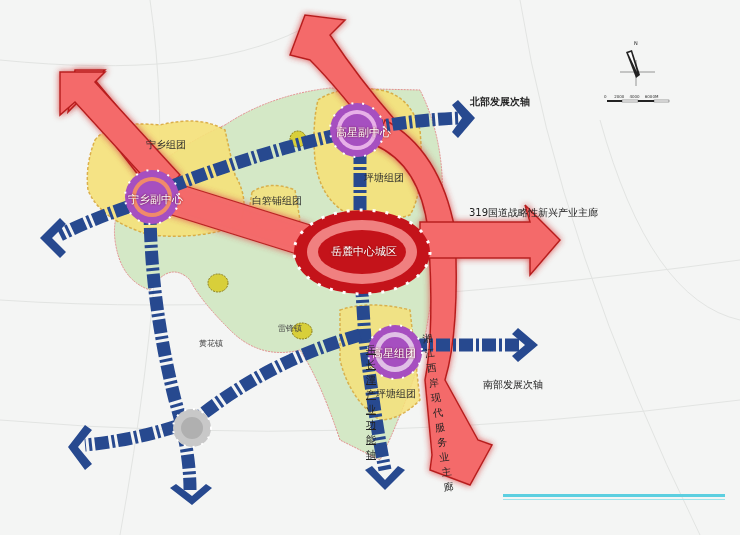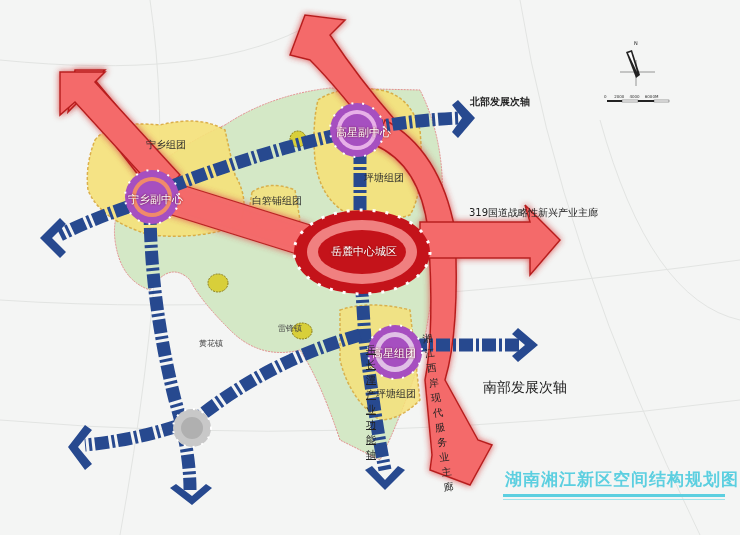--- a/index.html
+++ b/index.html
@@ -148,20 +148,19 @@
   <div class="lbl dark" style="left:146px; top:140px;">宁乡组团</div>
   <div class="lbl dark" style="left:364px; top:173px;">坪塘组团</div>
   <div class="lbl dark" style="left:252px; top:196px;">白箬铺组团</div>
   <div class="lbl dark" style="left:376px; top:389px;text-align:right;">坪塘组团</div>
 
   <div class="lbl small" style="left:199px; top:294px;margin-top:46px;">黄花镇</div>
   <div class="lbl small" style="left:278px; top:325px;text-align:right;">雷锋镇</div>
 
   <div class="lbl" style="left:470px; top:97px; font-size:10px;font-weight:bold;">北部发展次轴</div>
   <div class="lbl" style="left:469px; top:208px; font-size:10px;">319国道战略性新兴产业主廊</div>
-  <div class="lbl" style="left:483px; top:380px; font-size:14px;">南部发展次轴</div>
+  <div class="lbl" style="left:483px; top:380px; font-size:10px;">南部发展次轴</div>
   <div class="vert" style="left:432px; top:330px; transform: rotate(-8deg);">湘江西岸现代服务业主廊</div>
   <div class="vert" style="left:365px; top:342px;text-decoration:underline;">岳长潭产业功能轴</div>
 
-  <div id="title">湖南湘江新区空间结构规划图</div>
   <div id="title-bar1"></div>
   <div id="title-bar2"></div>
 </div>
 
 </body></html>

